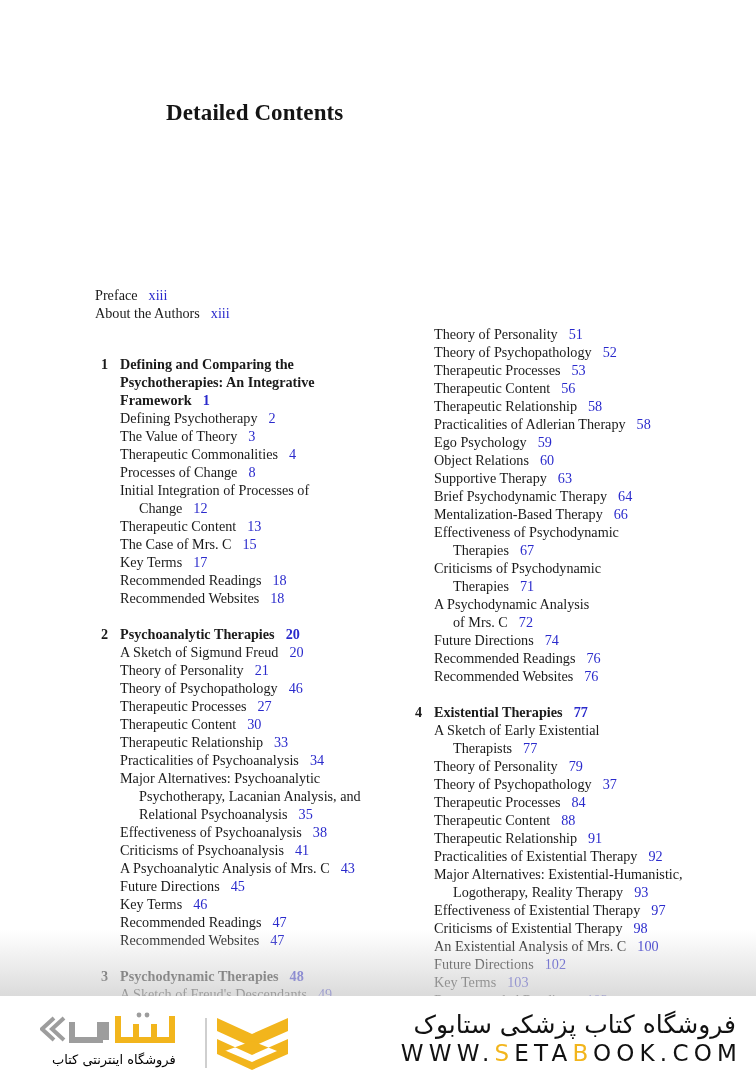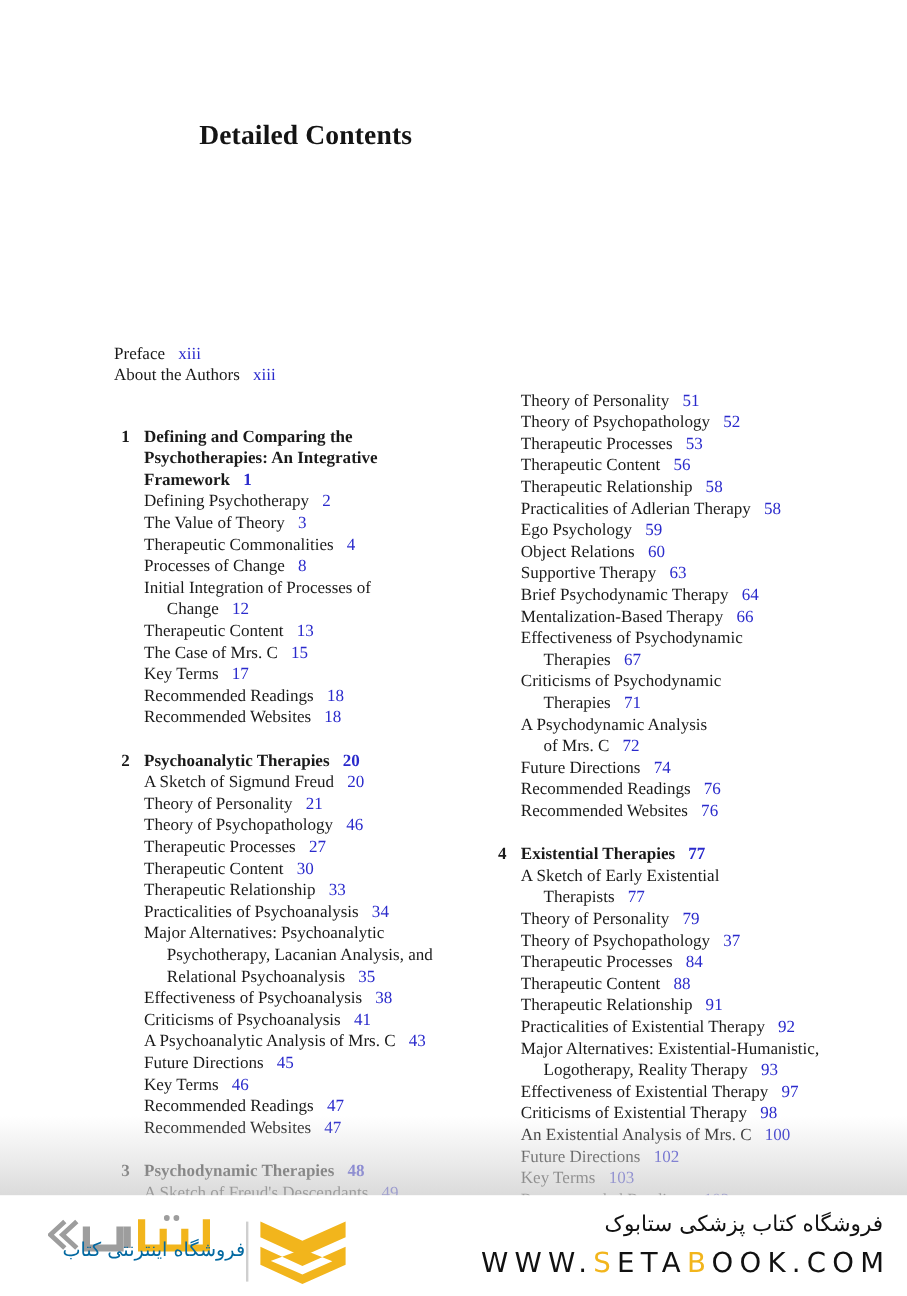--- a/index.html
+++ b/index.html
@@ -34,28 +34,28 @@
       pointer-events: none;
     }
     
     .banner {
       position: absolute; left: 0; top: 996px; width: 756px; height: 84px; background: #ffffff;
     }
     .logo-text-fa {
       position: absolute; left: 40px; top: 16px; width: 150px; height: 34px;
     }
     .logo-sub {
-      position: absolute; left: 52px; top: 36px; font-family: "DejaVu Sans", sans-serif;
-      font-size: 16px; color: #0369a1; direction: rtl;
+      position: absolute; left: 52px; top: 56px; font-family: "DejaVu Sans", sans-serif;
+      font-size: 13px; color: #000000; direction: rtl;
     }
     .logo-divider { position: absolute; left: 205px; top: 22px; width: 2px; height: 50px; background: #cfcfcf; }
     .logo-mark { position: absolute; left: 215px; top: 18px; }
     .store-name {
       position: absolute; right: 20px; top: 14px; direction: rtl;
-      font-family: "DejaVu Sans", sans-serif; font-size: 18px; color: #111;
+      font-family: "DejaVu Sans", sans-serif; font-size: 25px; color: #111;
     }
     .store-url {
       position: absolute; right: 14px; top: 44px;
       font-family: "DejaVu Sans", sans-serif; font-size: 23px; letter-spacing: 5.2px; color: #111;
     }
     .store-url .hl { color: #f2b51c; }
   </style>
 </head>
 <body>
 

